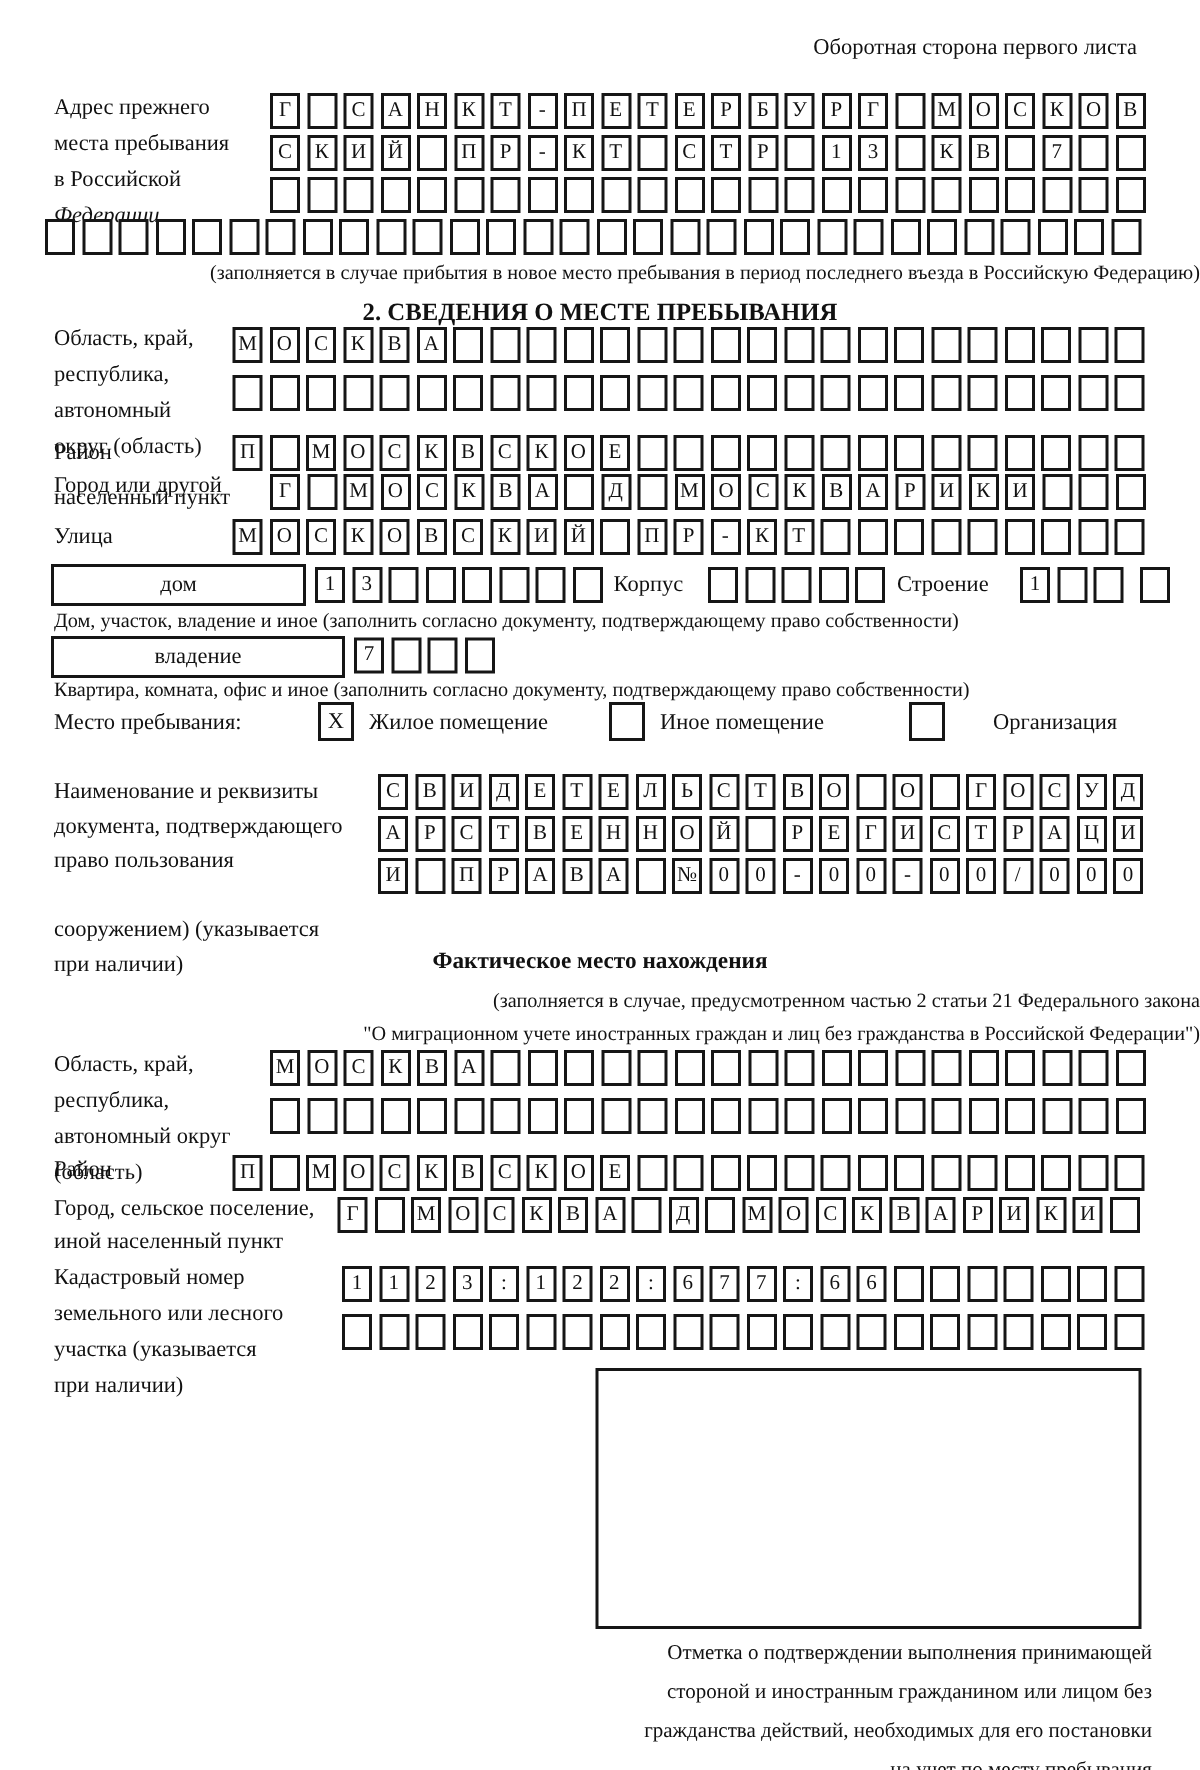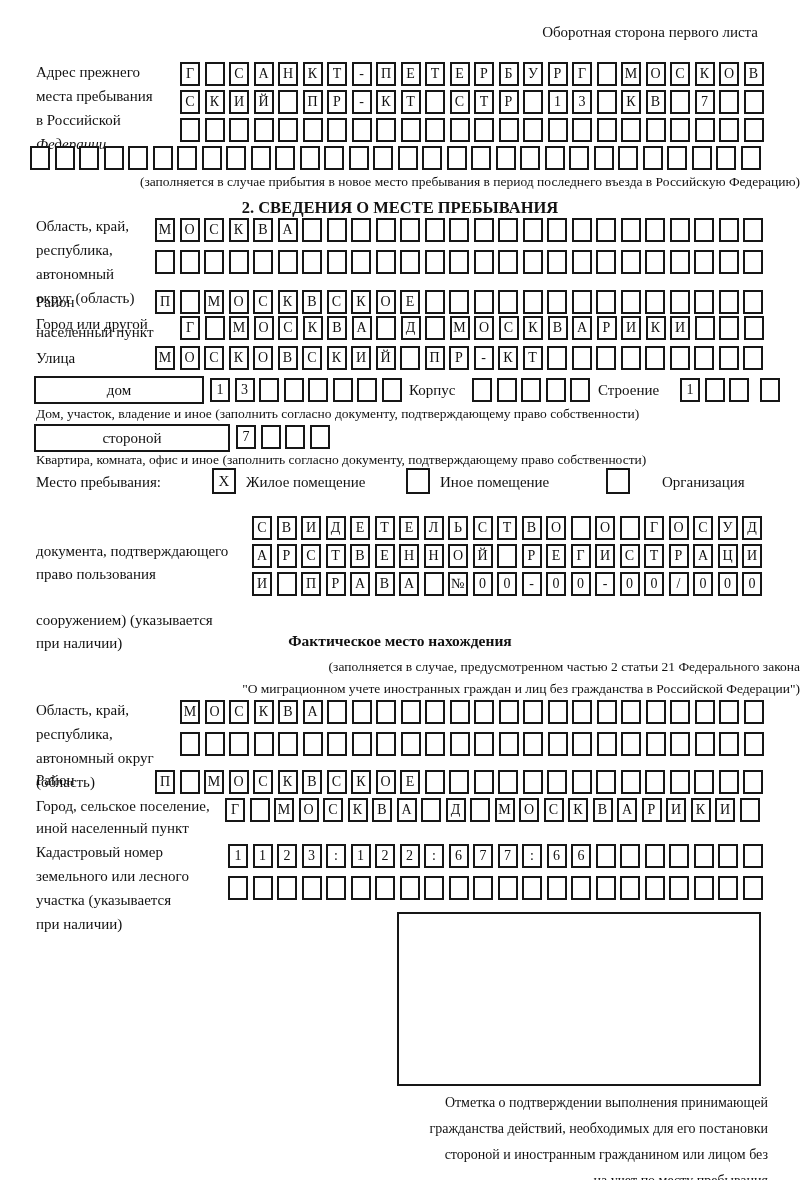--- a/index.html
+++ b/index.html
@@ -325,37 +325,38 @@
   <div class="row" style="left:680px; top:378px;">
       <span class="cell">1</span>
       <span class="cell"></span>
       <span class="cell"></span>
     </div>
   <div class="row" style="left:760px; top:378px;">
       <span class="cell"></span>
     </div>
   <div class="cap" style="left:36px; top:406px;">Дом, участок, владение и иное (заполнить согласно документу, подтверждающему право собственности)</div>
 
-  <div class="bigbox" style="left:34px; top:424px; width:192px; height:24px;">стороной</div>
+  <div class="bigbox" style="left:34px; top:424px; width:192px; height:24px;">владение</div>
   <div class="row" style="left:236px; top:425px;">
       <span class="cell">7</span>
       <span class="cell"></span>
       <span class="cell"></span>
       <span class="cell"></span>
     </div>
   <div class="cap" style="left:36px; top:452px;">Квартира, комната, офис и иное (заполнить согласно документу, подтверждающему право собственности)</div>
 
   <div class="lbl" style="left:36px; top:470px;">Место пребывания:</div>
   <div class="cb" style="left:212px; top:468px;">X</div>
   <div class="lbl" style="left:246px; top:470px;">Жилое помещение</div>
   <div class="cb" style="left:406px; top:468px;"></div>
   <div class="lbl" style="left:440px; top:470px;">Иное помещение</div>
   <div class="cb" style="left:606px; top:468px;"></div>
   <div class="lbl" style="left:662px; top:470px;">Организация</div>
 
+  <div class="lbl" style="left:36px; top:516px;">Наименование и реквизиты</div>
   <div class="lbl" style="left:36px; top:539px;">документа, подтверждающего</div>
   <div class="lbl" style="left:36px; top:562px;">право пользования</div>
   <div class="lbl" style="left:36px; top:608px;">сооружением) (указывается</div>
   <div class="lbl" style="left:36px; top:631px;">при наличии)</div>
   <div class="row" style="left:252px; top:516px;">
       <span class="cell">С</span>
       <span class="cell">В</span>
       <span class="cell">И</span>
       <span class="cell">Д</span>
       <span class="cell">Е</span>
@@ -589,18 +590,18 @@
       <span class="cell"></span>
       <span class="cell"></span>
       <span class="cell"></span>
       <span class="cell"></span>
       <span class="cell"></span>
     </div>
 
   <div class="stamp" style="left:397px; top:912px; width:360px; height:170px;"></div>
   <div class="centerline" style="left:392px; top:1090px; width:376px; font-size:14px; line-height:26px;">
     <div>Отметка о подтверждении выполнения принимающей</div>
+    <div>стороной и иностранным гражданином или лицом без</div>
     <div>гражданства действий, необходимых для его постановки</div>
-    <div>стороной и иностранным гражданином или лицом без</div>
     <div>на учет по месту пребывания</div>
   </div>
 
 </div>
 
 </body></html>

